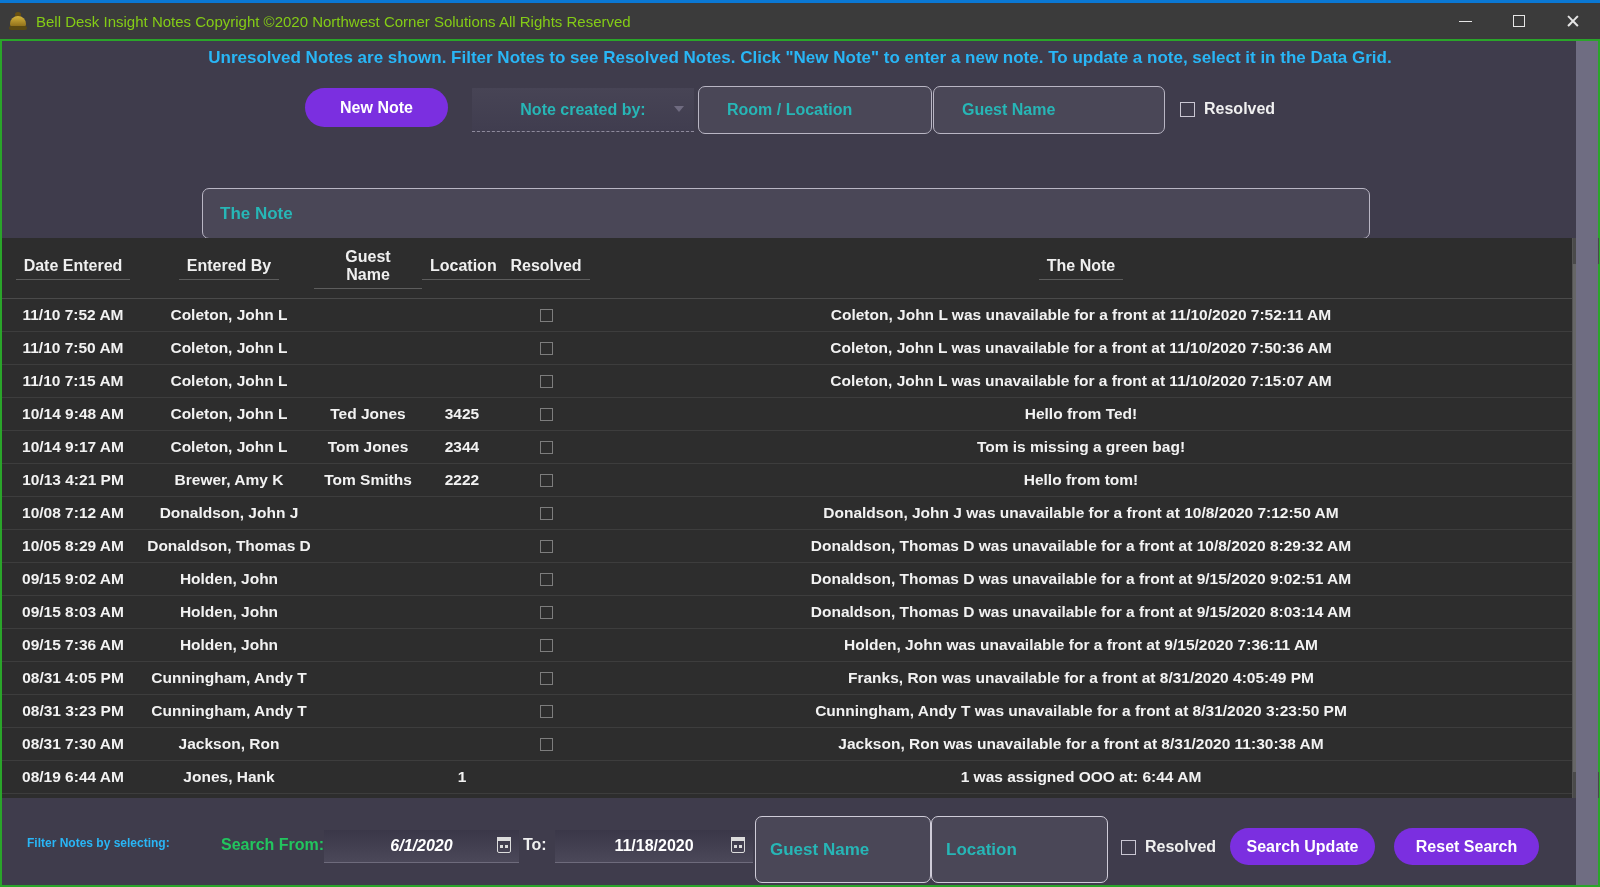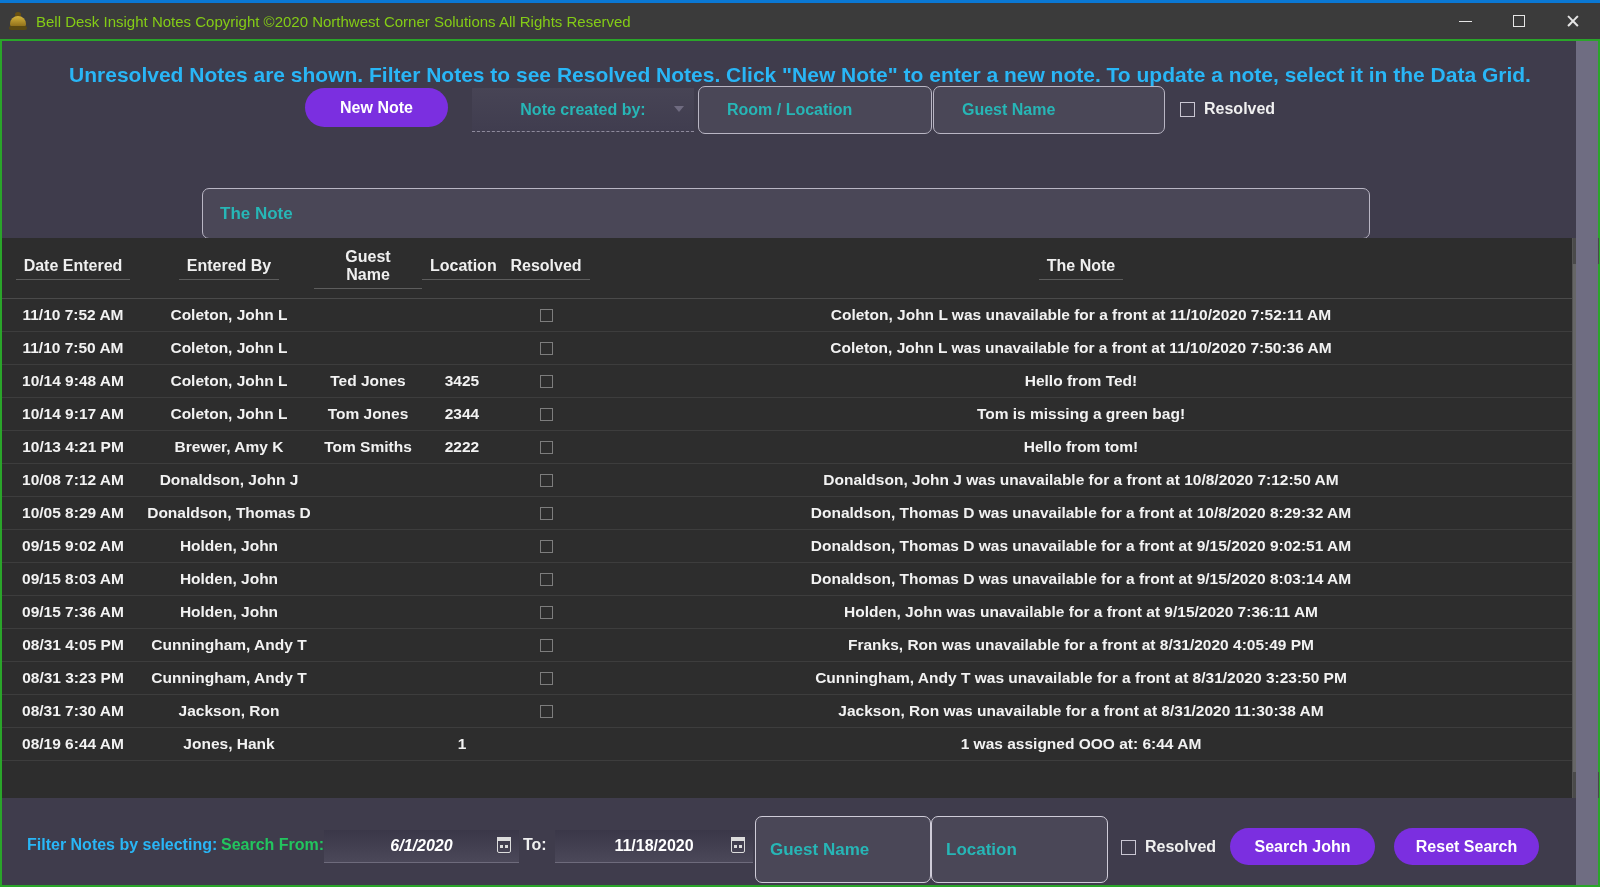--- a/index.html
+++ b/index.html
@@ -62,22 +62,22 @@
 
   #panel-top {
     background: #3f3c4c;
     height: 211px;
     position: relative;
   }
 
   #banner {
     text-align: center;
     color: #29b6f6;
-    font-size: 21px; font-weight: bold;
-    padding-top: 22px;
+    font-size: 17px; font-weight: bold;
+    padding-top: 7px;
   }
 
   
   #ctrl-row1 {
     position: absolute; top: 47px; left: 0; width: 100%;
     height: 54px;
   }
   #new-note-btn {
     position: absolute; left: 303px; top: 0;
     width: 143px; height: 39px;
@@ -213,21 +213,21 @@
   }
 
   
   #filter-bar {
     position: absolute; bottom: 0; left: 0;
     width: 1596px; height: 71px;
     background: #3f3c4c;
   }
   #filter-label {
     position: absolute; left: 25px; top: 22px;
-    color: #29b6f6; font-size: 16px; font-weight: bold;
+    color: #29b6f6; font-size: 12px; font-weight: bold;
   }
   #search-from-label {
     position: absolute; left: 219px; top: 22px;
     color: #22c55e; font-size: 16px; font-weight: bold;
   }
   #to-label {
     position: absolute; left: 521px; top: 22px;
     color: #f0f0f0; font-size: 16px; font-weight: bold;
   }
   .date-box {
@@ -377,20 +377,28 @@
               </tr>
               <tr>
                 <td>11/10 7:50 AM</td>
                 <td>Coleton, John L</td>
                 <td></td>
                 <td></td>
                 <td><span class="cell-chk"></span></td>
                 <td class="note-cell">Coleton, John L was unavailable for a front at 11/10/2020 7:50:36 AM</td>
               </tr>
               <tr>
+                <td>11/10 7:15 AM</td>
+                <td>Coleton, John L</td>
+                <td></td>
+                <td></td>
+                <td><span class="cell-chk"></span></td>
+                <td class="note-cell">Coleton, John L was unavailable for a front at 11/10/2020 7:15:07 AM</td>
+              </tr>
+              <tr>
                 <td>10/14 9:48 AM</td>
                 <td>Coleton, John L</td>
                 <td>Ted Jones</td>
                 <td>3425</td>
                 <td><span class="cell-chk"></span></td>
                 <td class="note-cell">Hello from Ted!</td>
               </tr>
               <tr>
                 <td>10/14 9:17 AM</td>
                 <td>Coleton, John L</td>
@@ -512,19 +520,19 @@
 
       <div id="filter-loc" class="filter-field">
         <span>Location</span>
       </div>
 
       <div id="resolved-bottom" class="chk-wrap">
         <span class="chk-box"></span>
         <span class="chk-label">Resolved</span>
       </div>
 
-      <button id="search-notes-btn" class="pill-btn">Search John</button>
+      <button id="search-notes-btn" class="pill-btn">Search Update</button>
       <button id="reset-search-btn" class="pill-btn">Reset Search</button>
     </div>
 
     <div id="outer-scroll"></div>
   </div>
 </div>
 
 </body></html>

